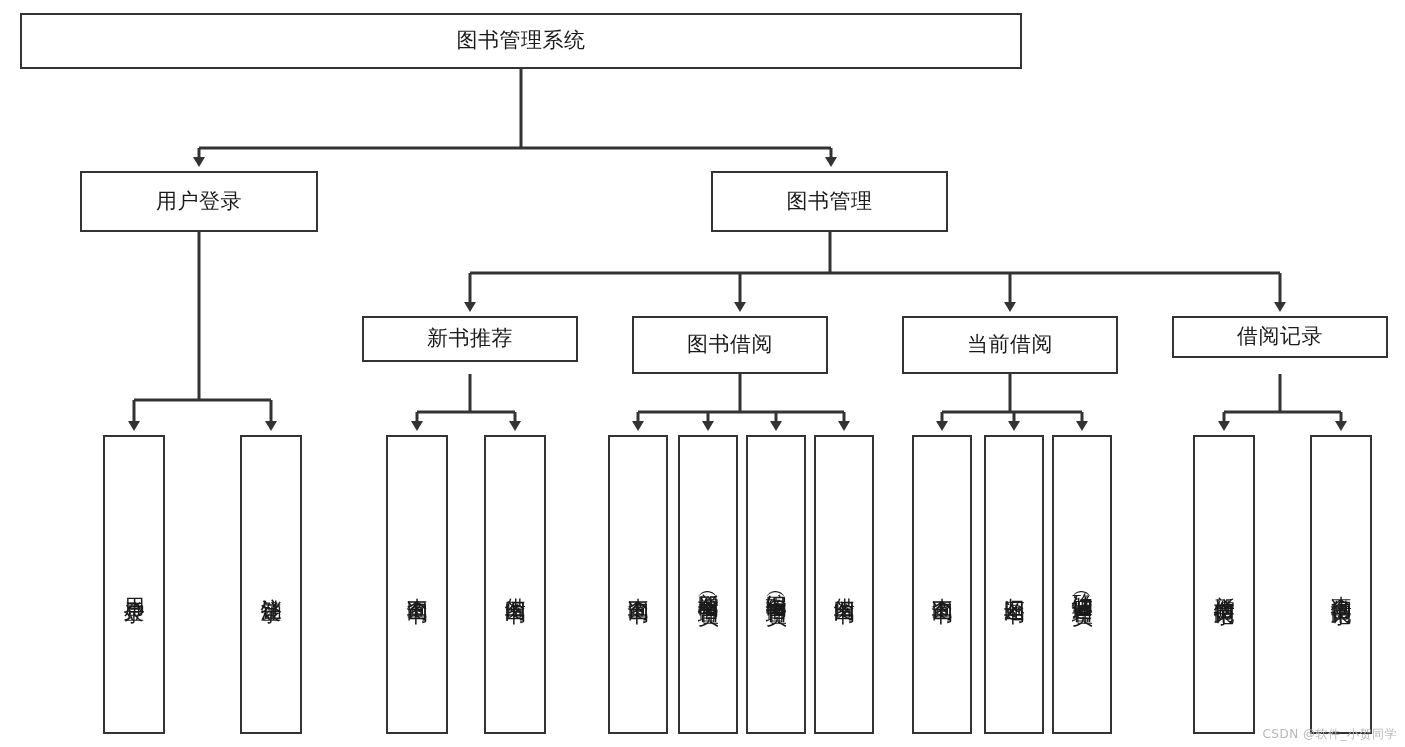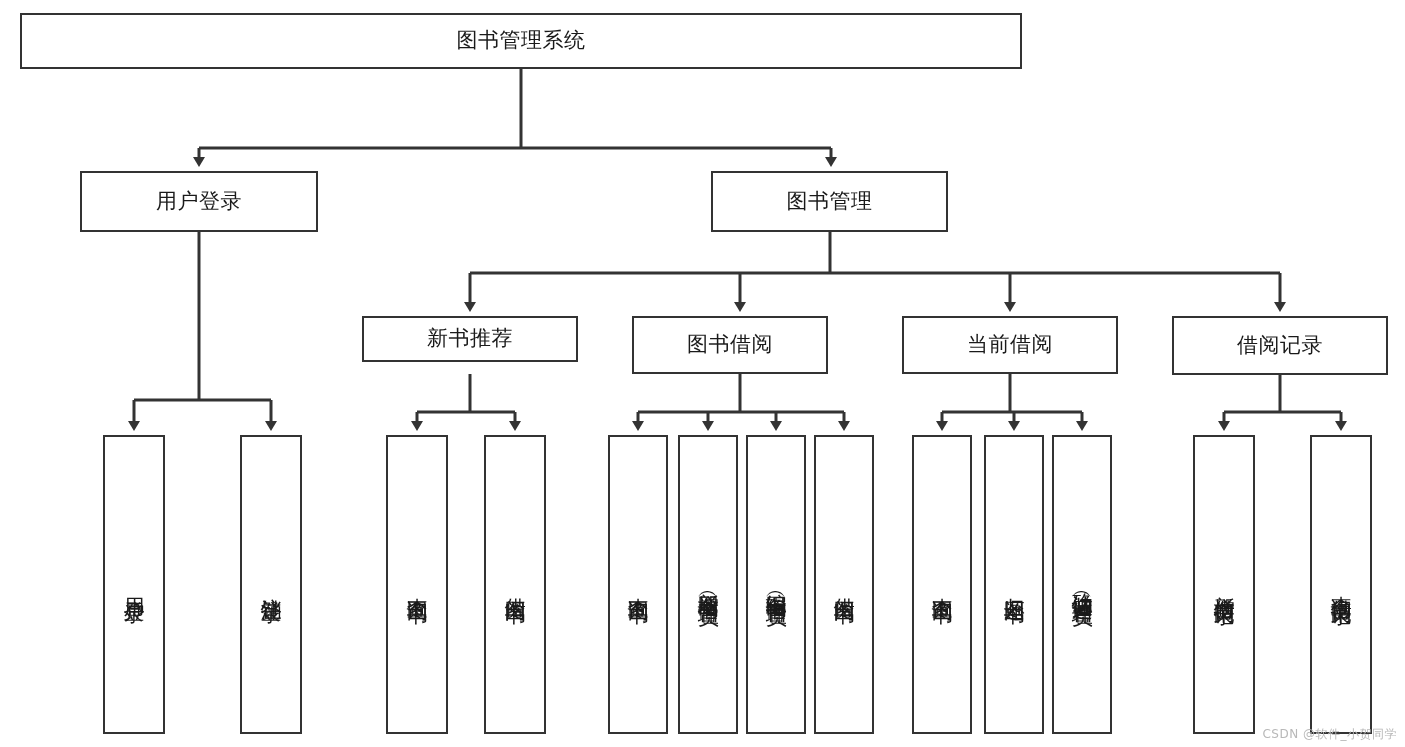--- a/index.html
+++ b/index.html
@@ -138,21 +138,21 @@
 
   <div class="node horiz" id="node-l3-0" style="left: 362px; top: 316px; width: 216px; height: 46px;">
     <span>新书推荐</span>
   </div>
   <div class="node horiz" id="node-l3-1" style="left: 632px; top: 316px; width: 196px; height: 58px;">
     <span>图书借阅</span>
   </div>
   <div class="node horiz" id="node-l3-2" style="left: 902px; top: 316px; width: 216px; height: 58px; justify-content: center;">
     <span>当前借阅</span>
   </div>
-  <div class="node horiz" id="node-l3-3" style="left: 1172px; top: 316px; width: 216px; height: 59px;">
+  <div class="node horiz" id="node-l3-3" style="left: 1172px; top: 316px; width: 216px; height: 42px;">
     <span>借阅记录</span>
   </div>
 
   <div class="node vert" id="node-leaf-0" style="left: 103px; top: 435px; width: 62px; height: 299px;">
     <span class="vlabel">用户登录</span>
   </div>
   <div class="node vert" id="node-leaf-1" style="left: 240px; top: 435px; width: 62px; height: 299px;">
     <span class="vlabel">注销登录</span>
   </div>
   <div class="node vert" id="node-leaf-2" style="left: 386px; top: 435px; width: 62px; height: 299px;">

